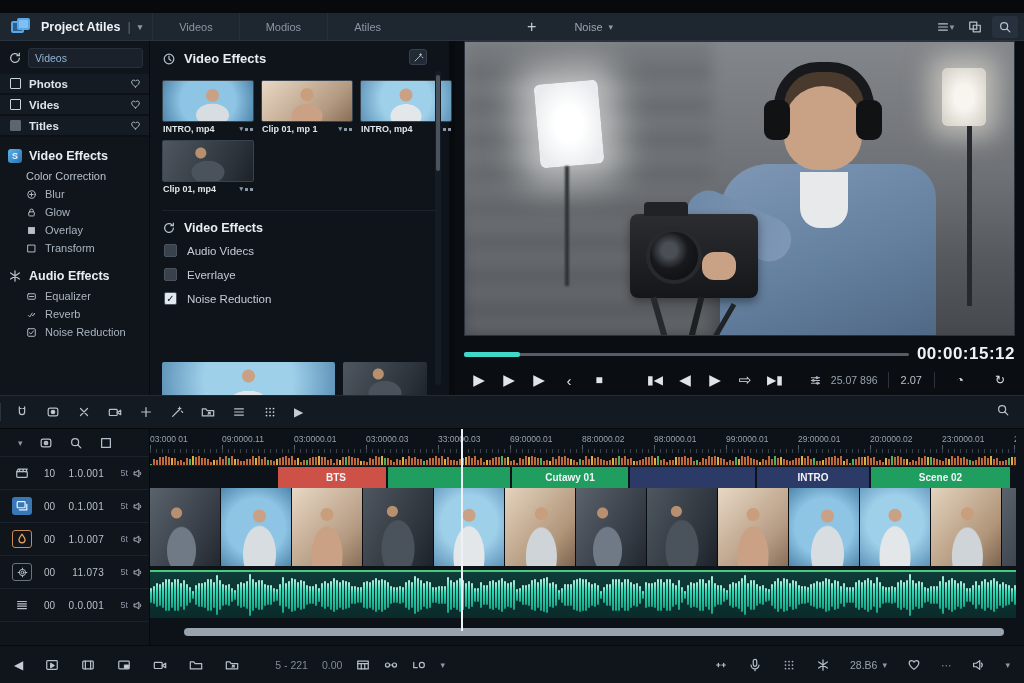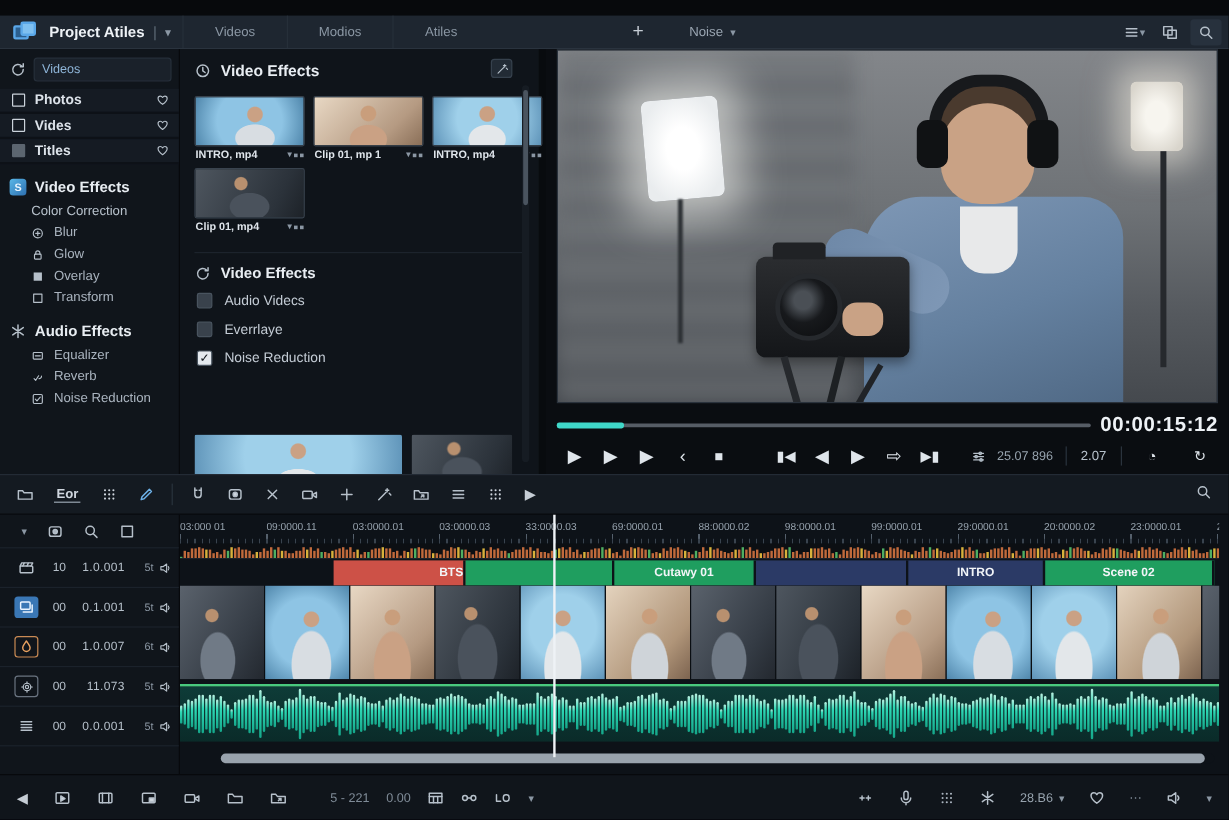--- a/index.html
+++ b/index.html
@@ -134,21 +134,21 @@
 
   .tlc { position:absolute; left:150px; right:8px; top:0; bottom:0; overflow:hidden; }
   .ruler { position:absolute; left:0; right:0; top:0; height:24px; display:flex; font-size:8.5px; color:#97a3ae; background:
     repeating-linear-gradient(90deg,#39434e 0 1px,transparent 1px 6px) left bottom/100% 4px no-repeat,
     repeating-linear-gradient(90deg,#55606c 0 1px,transparent 1px 72px) left bottom/100% 8px no-repeat; }
   .ruler span { width:72px; flex:0 0 auto; padding-top:5px; text-align:left; white-space:nowrap; overflow:hidden; }
   .overview { position:absolute; left:0; right:0; top:24px; height:13px; background:#0c0f13; border-bottom:1px solid #1b222b; display:flex; align-items:flex-end; overflow:hidden; }
   .overview i { width:2px; margin-right:1px; background:#c06a3c; flex:0 0 auto; }
   .clips { position:absolute; left:0; top:38px; height:21px; display:flex; }
   .clip { height:100%; border-right:2px solid #0d1218; display:flex; align-items:center; justify-content:center; font-size:10px; font-weight:bold; color:#f2f5f8; overflow:hidden; }
-  .clip.left { justify-content:flex-end; padding-left:8px; }
+  .clip.left { justify-content:center; padding-left:8px; }
   .clip.ghost { background:transparent !important; border-right:none; }
   .thumbs { position:absolute; left:0; top:59px; height:78px; display:flex; overflow:hidden; background:#11161c; }
   .thumbs .tt { width:71px; height:100%; flex:0 0 auto; border-right:1px solid #0a0e12; }
   .wave { position:absolute; left:0; top:141px; height:48px; right:0; background:linear-gradient(180deg,#0e3c38 0%,#0a2b29 100%); border-top:2px solid #49c97e; display:flex; align-items:center; overflow:hidden; }
   .wave i { width:2px; margin-right:1px; flex:0 0 auto; background:linear-gradient(180deg,#b9f0e0,#2fd9b6 35%,#15a78a); border-radius:1px; }
   .hscroll { position:absolute; left:34px; right:4px; top:199px; height:8px; background:#0d1218; border-radius:4px; }
   .hscroll i { display:block; height:8px; border-radius:4px; background:#99a3ad; width:99%; }
   .playhead { position:absolute; left:311px; top:-4px; bottom:14px; width:2px; background:#eef2f6; z-index:5; }
   .playhead::before { content:""; position:absolute; left:-7px; top:0; width:16px; height:2px; background:#eef2f6; }
 
@@ -591,32 +591,20 @@
           <span>25.07 896</span>
           <span class="ratebox">2.07</span>
           <span class="tbtn sm">◔</span>
           <span class="tbtn sm">↻</span>
         </div>
       </div>
     </section>
   </div>
 
   <div class="tlbar">
-    <div class="tg">
-      <svg class="ic">
-          <use href="#i-folder"></use>
-        </svg>
-      <span class="eortxt">Eor</span>
-      <svg class="ic">
-          <use href="#i-grid"></use>
-        </svg>
-      <svg class="ic blue">
-          <use href="#i-pencil"></use>
-        </svg>
-    </div>
     <div class="sep"></div>
     <div class="tg">
       <svg class="ic">
           <use href="#i-magnet"></use>
         </svg>
       <svg class="ic">
           <use href="#i-record"></use>
         </svg>
       <svg class="ic">
           <use href="#i-cross"></use>

